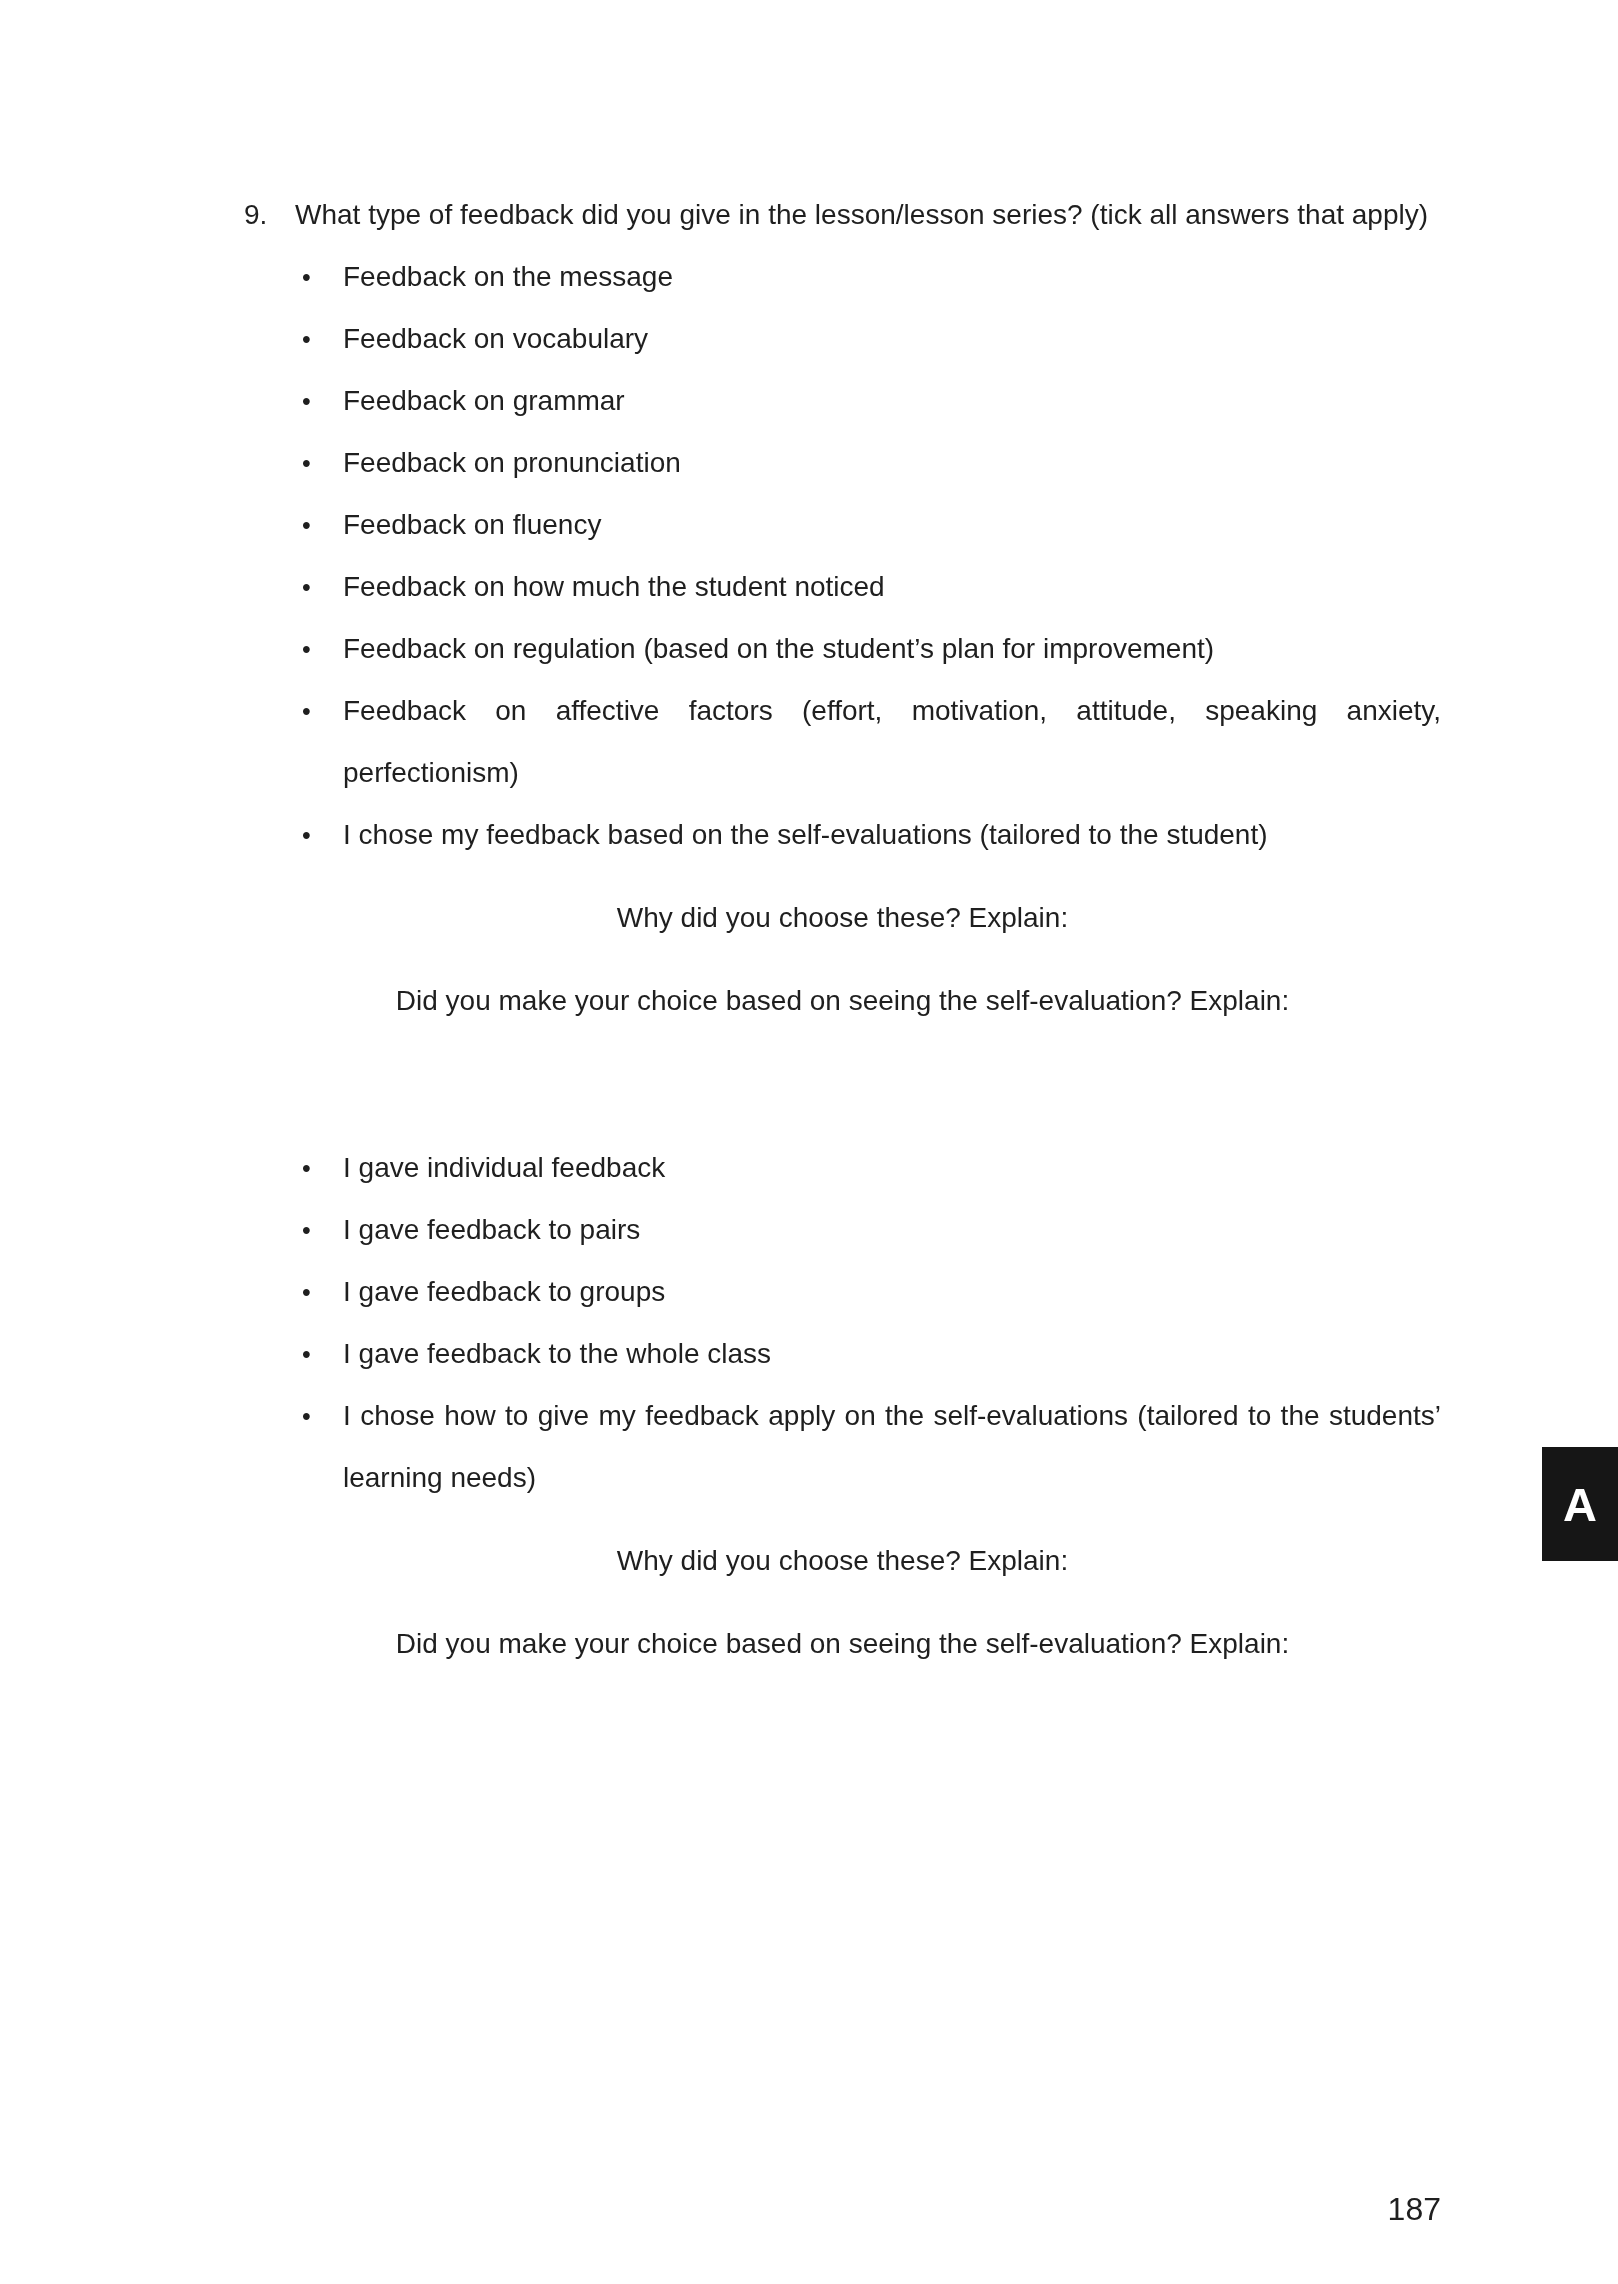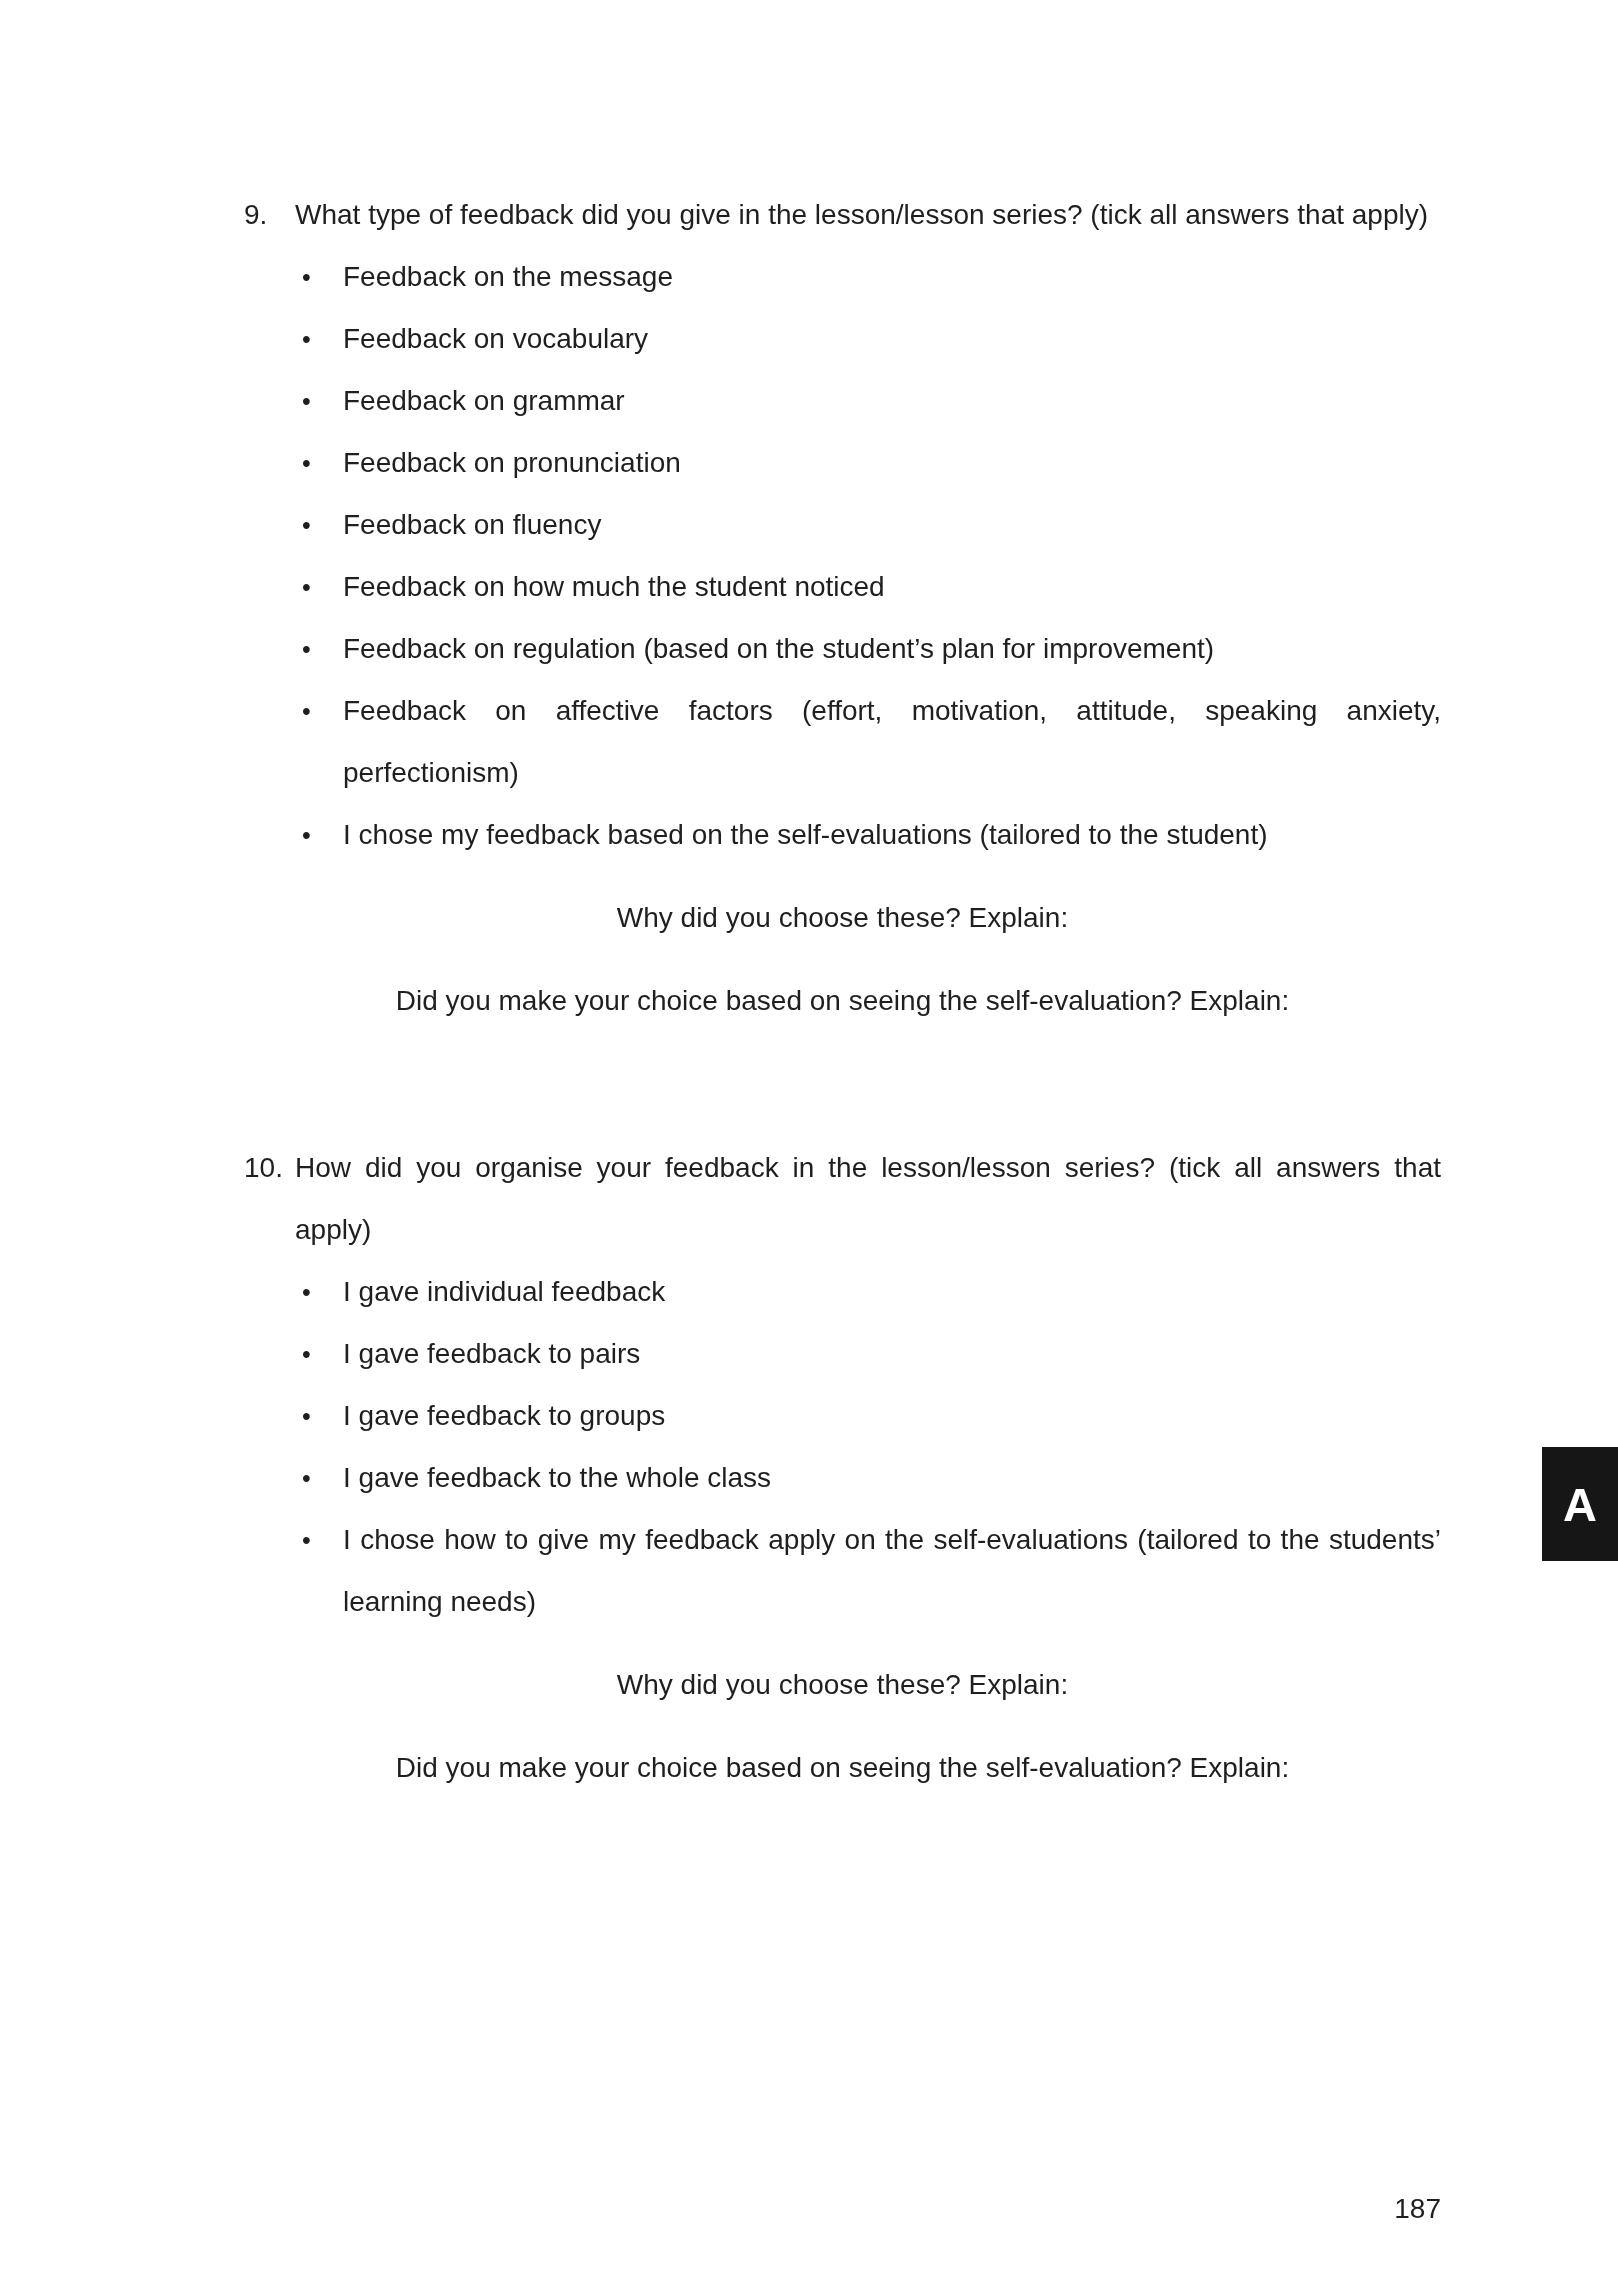--- a/index.html
+++ b/index.html
@@ -63,21 +63,21 @@
     display: flex;
     align-items: center;
     justify-content: center;
     font-size: 47px;
     font-weight: bold;
   }
   .page-number {
     position: absolute;
     top: 2178px;
     right: 177px;
-    font-size: 28px;
+    font-size: 32px;
     line-height: 62px;
   }
 </style>
 </head>
 <body>
 
 <div class="page">
 
   <div class="content">
 
@@ -122,24 +122,20 @@
         <li class="bullet-item">
           <span class="bullet-dot">•</span>
           <span class="bullet-text">I chose my feedback based on the self-evaluations (tailored to the student)</span>
         </li>
       </ul>
       <p class="followup"><span>Why did you choose these? </span><span class="it">Explain:</span></p>
       <p class="followup"><span>Did you make your choice based on seeing the self-evaluation? </span><span class="it">Explain:</span></p>
     </div>
 
     <div class="question">
-      <div class="q-head">
-        <span class="q-num">10.</span>
-        <span class="q-title"><span>How did you organise your feedback in the lesson/lesson series? (</span><span class="it">tick all answers that apply)</span></span>
-      </div>
       <ul class="q-bullets">
         <li class="bullet-item">
           <span class="bullet-dot">•</span>
           <span class="bullet-text">I gave individual feedback</span>
         </li>
         <li class="bullet-item">
           <span class="bullet-dot">•</span>
           <span class="bullet-text">I gave feedback to pairs</span>
         </li>
         <li class="bullet-item">

